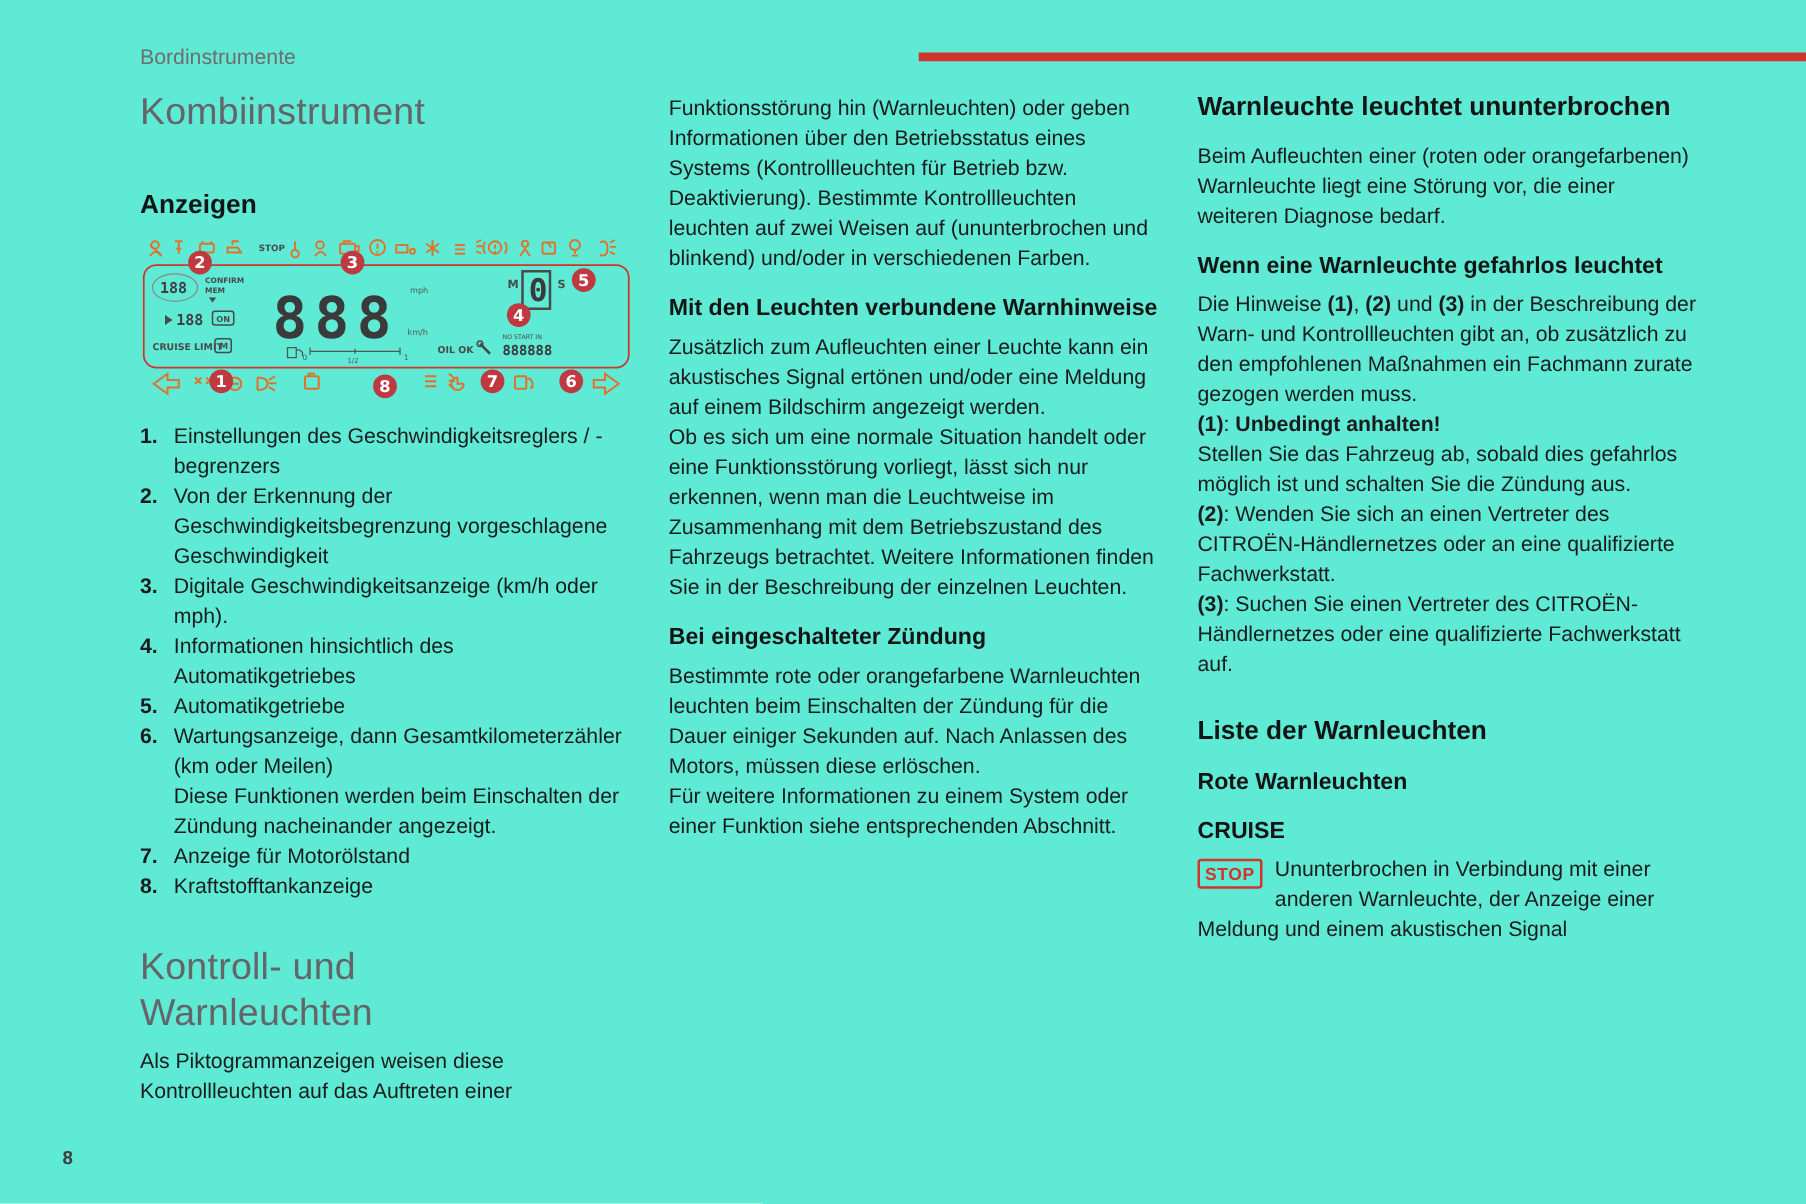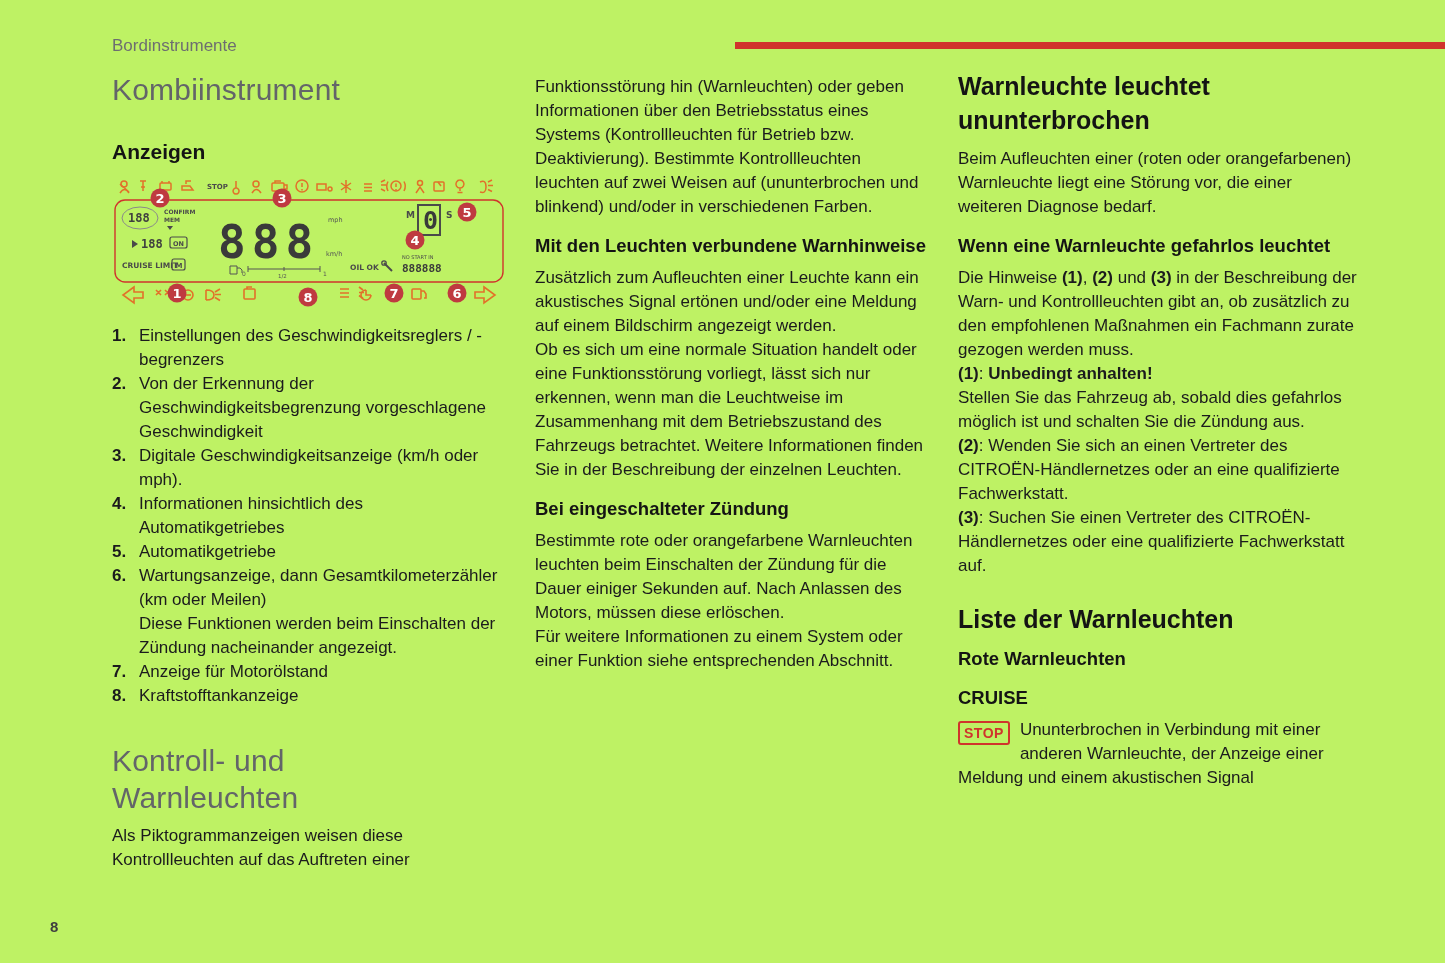--- a/index.html
+++ b/index.html
@@ -5,36 +5,36 @@
   :root{
     --red:#d0342c;
     --ink:#1b1b1d;
     --gray:#636569;
     --orange:#e2712a;
     --badge:#bf3a40;
   }
   *{box-sizing:border-box;}
   html,body{margin:0;padding:0;background:#ffffff;}
   .page{
-    position:relative;width:1445px;height:963px;overflow:hidden;background:#bef264;
+    position:relative;width:1445px;height:963px;overflow:hidden;background:#5eead4;
     font-family:"Liberation Sans",sans-serif;color:var(--ink);
   }
   .running-header{position:absolute;left:112px;top:36px;font-size:17px;color:#6d6e70;}
   .header-rule{position:absolute;left:735px;top:42px;width:710px;height:7px;background:var(--red);}
   .columns{
     position:absolute;left:112px;top:65px;width:1250px;
     display:grid;grid-template-columns:394px 394px 400px;column-gap:29px;align-items:start;
   }
   .gray-title{font-size:30px;font-weight:400;color:var(--gray);line-height:37px;margin:6px 0 0;letter-spacing:.2px;}
   .gray-title.second{margin-top:34px;}
-  .sub-title{font-size:21px;font-weight:700;margin:32px 0 8px;color:#141414;}
+  .sub-title{font-size:21px;font-weight:700;margin:44px 0 8px;color:#141414;}
   p.body{font-size:17px;line-height:24px;margin:0;}
   p.body.gap-top{margin-top:8px;}
   .bold-head{font-size:18.5px;font-weight:700;line-height:25px;margin:14px 0 8px;color:#141414;}
-  .big-head{font-size:25px;font-weight:700;line-height:34px;margin:4px 0 10px;color:#141414;}
+  .big-head{font-size:21px;font-weight:700;line-height:34px;margin:4px 0 10px;color:#141414;}
   .big-head.second{margin-top:24px;}
   .legend{list-style:none;margin:10px 0 0;padding:0;font-size:17px;line-height:24px;}
   .legend li{display:flex;}
   .legend .num{width:27px;flex:none;font-weight:700;}
   .legend .txt{flex:1;white-space:pre-line;}
   figure.cluster{margin:12px 0 0;padding:0;}
   .page-number{position:absolute;left:50px;top:918px;font-size:15px;font-weight:700;color:#3e3e40;}
   .stop-icon{
     float:left;color:var(--red);border:2px solid var(--red);border-radius:3px;
     font-weight:700;font-size:14px;line-height:16px;padding:2px 4px;margin:3px 10px 2px 0;letter-spacing:.5px;

